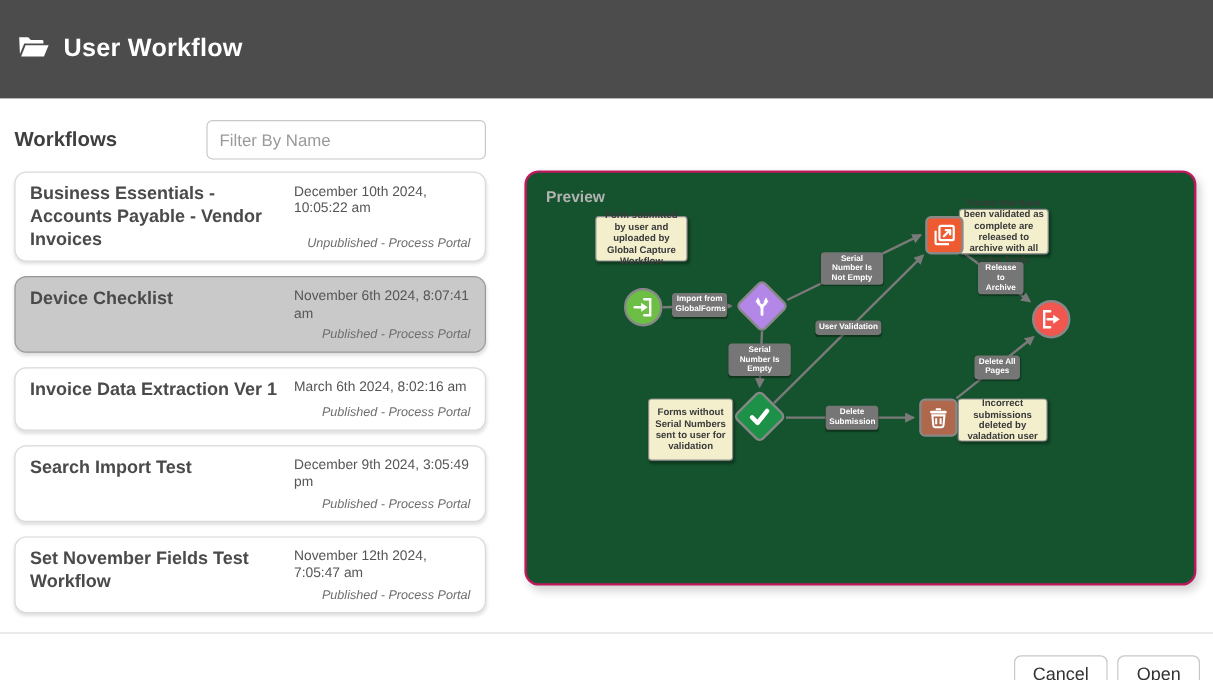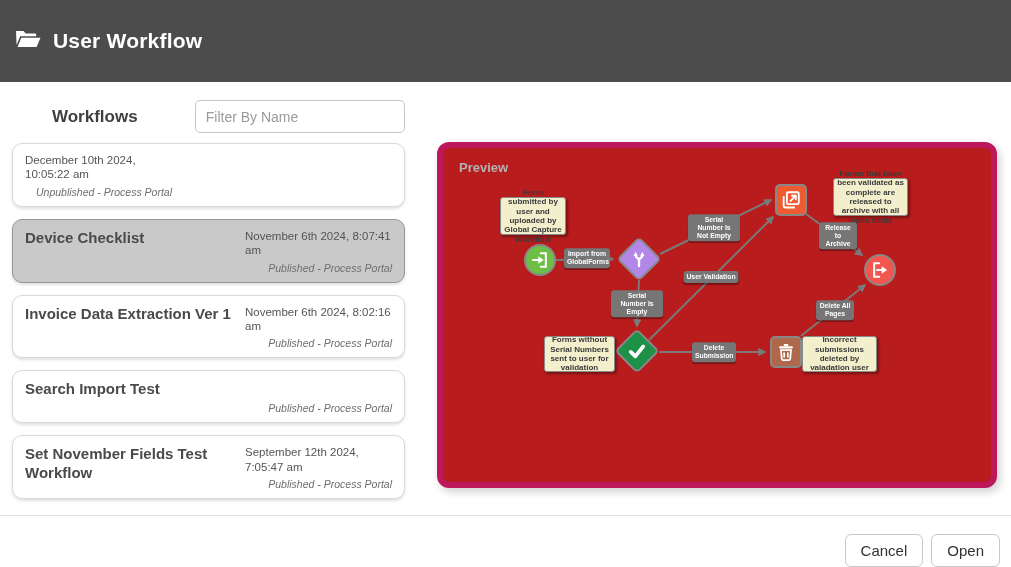--- a/index.html
+++ b/index.html
@@ -7,39 +7,39 @@
     font-family:"Liberation Sans", sans-serif; overflow:hidden; }
 
   
   .hdr { height:82px; background:#4C4C4C; display:flex; align-items:center; padding-left:14px; }
   .hdr svg { width:28px; height:24px; }
   .hdr-title { color:#fff; font-size:21px; font-weight:bold; margin-left:11px; letter-spacing:.2px; }
 
   
   .main { display:flex; align-items:flex-start; padding:18px 0 0 12px; }
   .left-col { width:393px; flex:0 0 393px; }
-  .head-row { display:flex; align-items:center; height:33px;margin-left:40px; }
+  .head-row { display:flex; align-items:center; height:33px; }
   .wf-heading { width:160px; font-size:17px; font-weight:bold; color:#3f3f3f; }
   .filter-input { width:233px; height:33px; border:1px solid #c8c8c8; border-radius:5px;
     padding:0 10px; font-size:14px; color:#8b5cf6; font-family:inherit; outline:none; }
   .filter-input::placeholder { color:#9a9a9a; }
 
   .card-list { margin-top:10px; display:flex; flex-direction:column; gap:12px; }
   .card { background:#fff; border:1px solid #d9d9d9; border-radius:10px;
     box-shadow:0 2px 3px rgba(0,0,0,.12); padding:9px 12px 8px 12px;
     display:flex; min-height:53px; cursor:pointer; }
   .card.selected { background:#c9c9c9; border-color:#979797;gap:34px; }
   .card-title { flex:1; font-size:15px; font-weight:bold; color:#4a4a4a; line-height:1.25; padding-right:8px; }
   .card-meta { width:147px; flex:0 0 147px; display:flex; flex-direction:column; }
   .card-date { font-size:11.5px; color:#555; line-height:1.25; }
   .card-status { margin-top:auto; padding-top:4px; font-size:10.5px; color:#6e6e6e; text-align:right;font-style:italic; }
 
   
   .preview { position:relative; width:560px; height:346px; margin-left:32px; margin-top:42px;
-    border:6px solid #be185d; border-radius:12px; background:#b91c1c;
+    border:2px solid #be185d; border-radius:12px; background:#14532d;
     box-shadow:3px 4px 8px rgba(0,0,0,.18); }
   .preview-label { position:absolute; left:16px; top:12px; font-size:13px; font-weight:bold; color:#b3b3b3; }
 
   .dg { position:absolute; inset:0; }
   .edges { position:absolute; inset:0; width:560px; height:346px; }
 
   .note { position:absolute; background:#f3efcd; border:1px solid #8a8a8a; border-radius:3px;
     box-shadow:1.5px 2px 2.5px rgba(0,0,0,.35); color:#3a3a3a; font-size:8px; font-weight:bold;
     line-height:1.18; text-align:center; display:flex; align-items:center; justify-content:center;
     padding:2px 3px; }
@@ -86,49 +86,51 @@
 <div class="main">
 
   <div class="left-col">
     <div class="head-row">
       <div class="wf-heading">Workflows</div>
       <input class="filter-input" type="text" placeholder="Filter By Name" style="">
     </div>
 
     <div class="card-list">
       <div class="card">
+        <div class="card-title">Business Essentials - Accounts Payable - Vendor Invoices</div>
         <div class="card-meta">
           <div class="card-date">December 10th 2024, 10:05:22 am</div>
           <div class="card-status">Unpublished - Process Portal</div>
         </div>
       </div>
       <div class="card selected">
         <div class="card-title">Device Checklist</div>
         <div class="card-meta">
           <div class="card-date">November 6th 2024, 8:07:41 am</div>
           <div class="card-status">Published - Process Portal</div>
         </div>
       </div>
       <div class="card">
         <div class="card-title">Invoice Data Extraction Ver 1</div>
         <div class="card-meta">
-          <div class="card-date">November 6th 2024, 8:02:16 am</div>
+          <div class="card-date">March 6th 2024, 8:02:16 am</div>
           <div class="card-status">Published - Process Portal</div>
         </div>
       </div>
       <div class="card">
         <div class="card-title">Search Import Test</div>
         <div class="card-meta">
+          <div class="card-date">December 9th 2024, 3:05:49 pm</div>
           <div class="card-status">Published - Process Portal</div>
         </div>
       </div>
       <div class="card">
         <div class="card-title">Set November Fields Test Workflow</div>
         <div class="card-meta">
-          <div class="card-date">September 12th 2024, 7:05:47 am</div>
+          <div class="card-date">November 12th 2024, 7:05:47 am</div>
           <div class="card-status">Published - Process Portal</div>
         </div>
       </div>
     </div>
   </div>
 
   <div class="preview">
     <div class="preview-label">Preview</div>
     <div class="dg">
 
@@ -142,23 +144,23 @@
           <line x1="113" y1="112" x2="170" y2="111" marker-end="url(#arr)"></line>
           <line x1="217" y1="106" x2="328" y2="52" marker-end="url(#arr)"></line>
           <line x1="196" y1="132" x2="194" y2="178" marker-end="url(#arr)"></line>
           <line x1="206" y1="192" x2="330" y2="69" marker-end="url(#arr)"></line>
           <line x1="363" y1="66" x2="419" y2="107" marker-end="url(#arr)"></line>
           <line x1="216" y1="204" x2="322" y2="204" marker-end="url(#arr)"></line>
           <line x1="358" y1="188" x2="422" y2="137" marker-end="url(#arr)"></line>
         </g>
       </svg>
 
-      <div class="note" style="left:57px;top:49px;width:66px;height:38px">Form submitted by user and uploaded by Global Capture Workflow</div>
-      <div class="note" style="left:390px;top:30px;width:75px;height:38px">Forms that have been validated as complete are released to archive with all index fields</div>
-      <div class="note" style="left:101px;top:188px;width:71px;height:36px">Forms without Serial Numbers sent to user for validation</div>
+      <div class="note" style="left:57px;top:36px;width:77px;height:38px">Form submitted by user and uploaded by Global Capture Workflow</div>
+      <div class="note" style="left:360px;top:30px;width:75px;height:38px">Forms that have been validated as complete are released to archive with all index fields</div>
+      <div class="note" style="left:101px;top:188px;width:71px;height:52px">Forms without Serial Numbers sent to user for validation</div>
       <div class="note" style="left:359px;top:188px;width:75px;height:36px">Incorrect submissions deleted by valadation user</div>
 
       <div class="elabel" style="left:144px;top:110px;width:46px">Import from GlobalForms</div>
       <div class="elabel" style="left:271px;top:80px;width:52px">Serial Number Is Not Empty</div>
       <div class="elabel" style="left:194px;top:156px;width:52px">Serial Number Is Empty</div>
       <div class="elabel nowrap" style="left:268px;top:129px">User Validation</div>
       <div class="elabel" style="left:395px;top:88px;width:38px">Release to Archive</div>
       <div class="elabel" style="left:271px;top:204px;width:44px">Delete Submission</div>
       <div class="elabel" style="left:392px;top:162px;width:38px">Delete All Pages</div>
 

